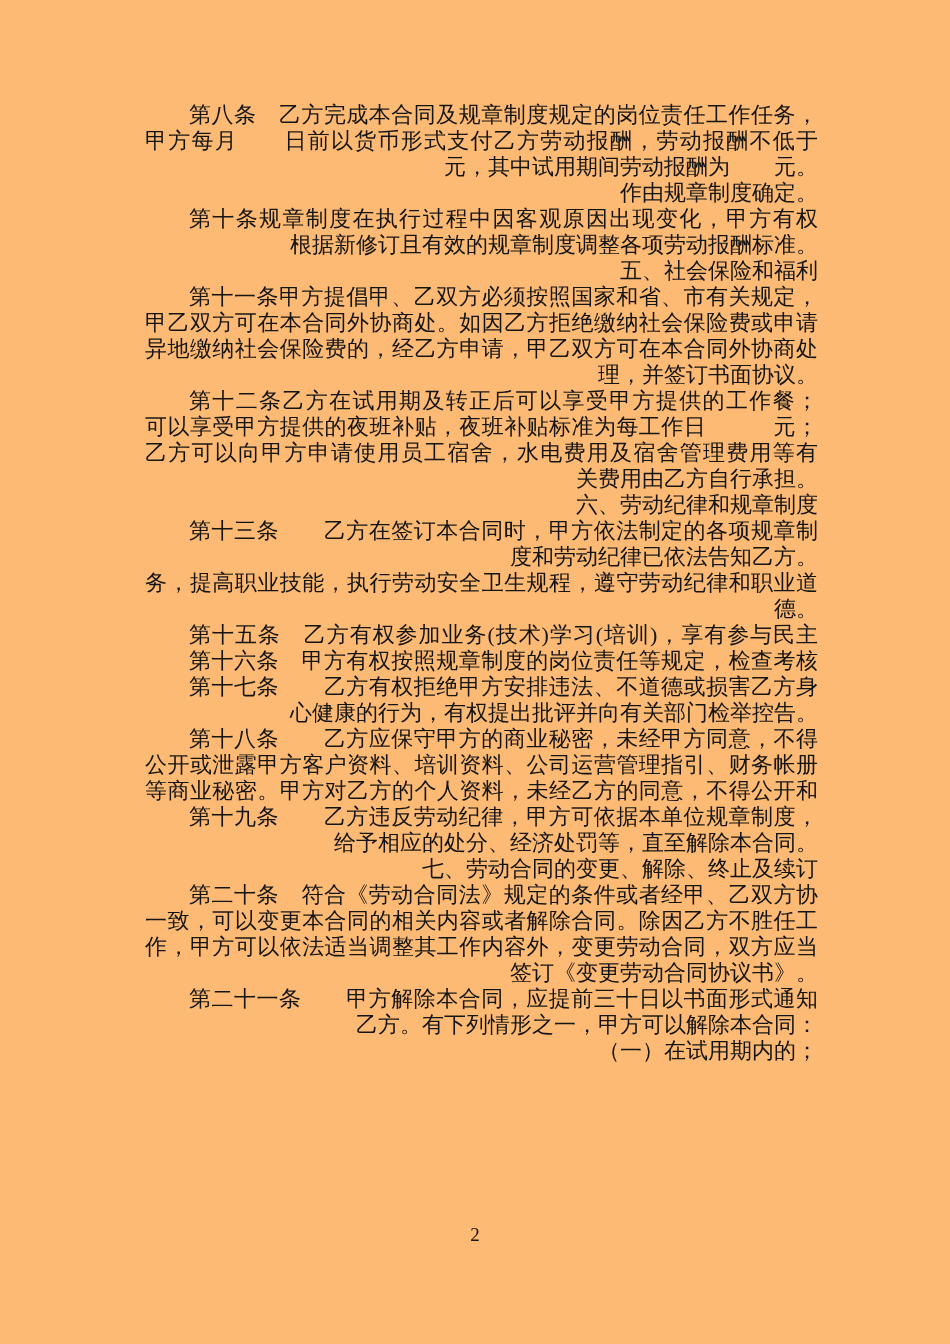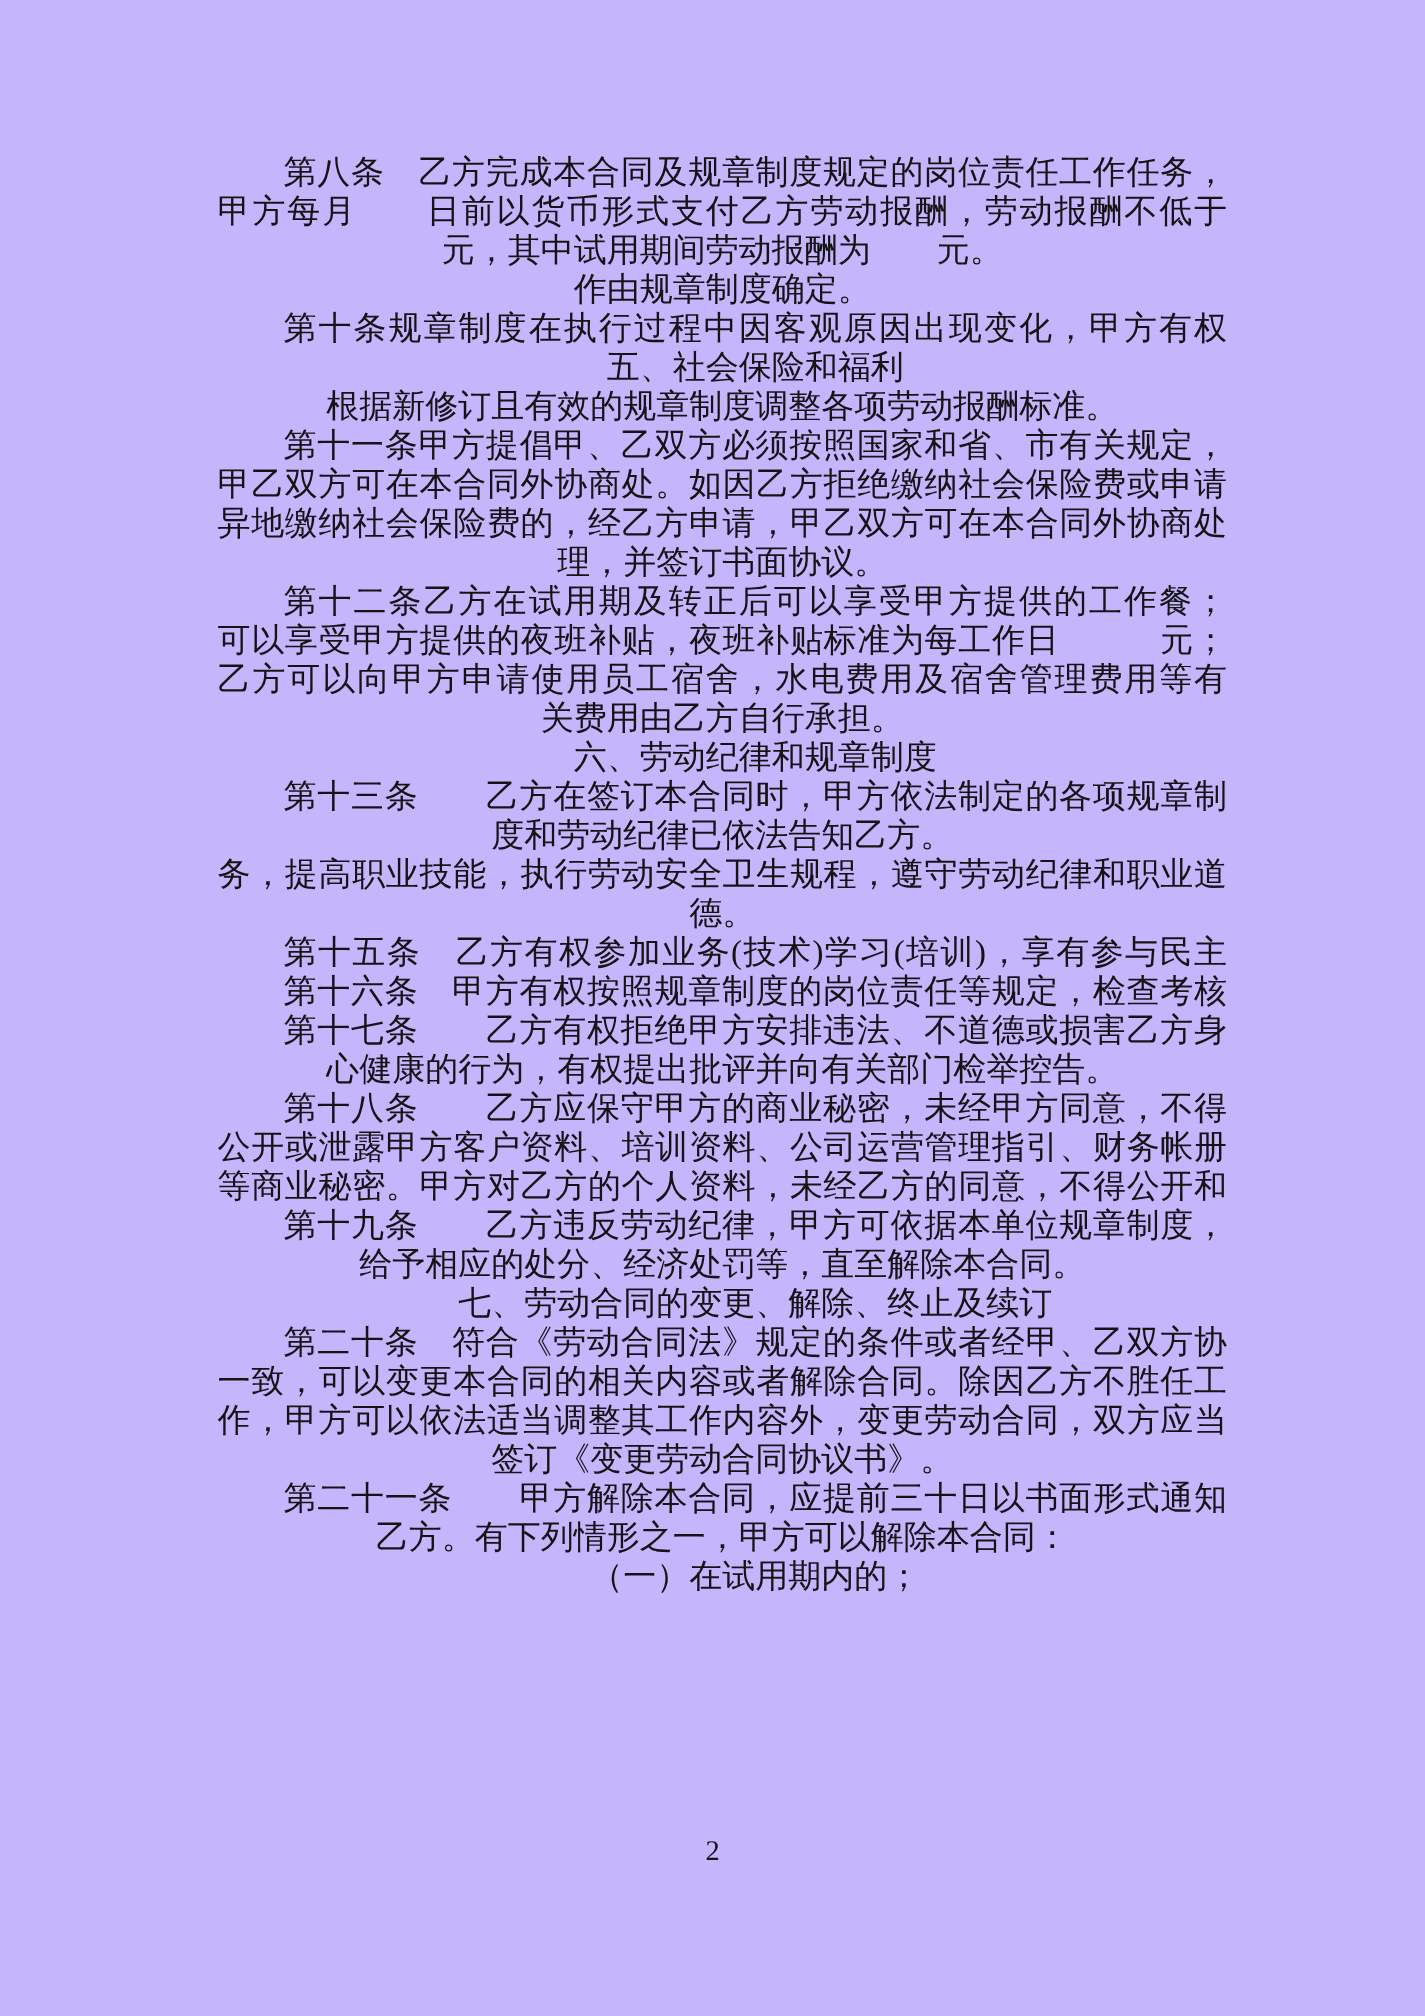--- a/index.html
+++ b/index.html
@@ -5,36 +5,36 @@
   * { margin: 0; padding: 0; box-sizing: border-box; }
   html, body {
     width: 950px;
     background: #ffffff;
     font-family: "Liberation Serif", "DejaVu Serif", serif;
   }
   .doc-page {
     position: relative;
     width: 950px;
     height: 1344px;
-    background: #c4b5fd;
+    background: #fdba74;
     overflow: hidden;
   }
   .text-block {
     position: absolute;
     left: 145px;
     top: 102px;
     width: 673px;
     color: #141414;
   }
   .line {
     font-size: 22px;
     line-height: 26px;
     height: 26px;
     white-space: nowrap;
-    text-align: center;
+    text-align: right;
     color: #141414;
   }
   .line.full {
     white-space: normal;
     text-align: justify;
     text-align-last: justify;
     overflow: hidden;
   }
   .line.indent {
     text-indent: 44px;
@@ -52,22 +52,22 @@
 </head>
 <body>
 
 <div class="doc-page">
   <div class="text-block" id="lines-container">
       <div class="line indent full">第八条　乙方完成本合同及规章制度规定的岗位责任工作任务，</div>
       <div class="line full">甲方每月　　日前以货币形式支付乙方劳动报酬，劳动报酬不低于</div>
       <div class="line">元，其中试用期间劳动报酬为　　元。</div>
       <div class="line">作由规章制度确定。</div>
       <div class="line indent full">第十条规章制度在执行过程中因客观原因出现变化，甲方有权</div>
+      <div class="line">根据新修订且有效的规章制度调整各项劳动报酬标准。</div>
       <div class="line indent">五、社会保险和福利</div>
-      <div class="line">根据新修订且有效的规章制度调整各项劳动报酬标准。</div>
       <div class="line indent full">第十一条甲方提倡甲、乙双方必须按照国家和省、市有关规定，</div>
       <div class="line full">甲乙双方可在本合同外协商处。如因乙方拒绝缴纳社会保险费或申请</div>
       <div class="line full">异地缴纳社会保险费的，经乙方申请，甲乙双方可在本合同外协商处</div>
       <div class="line">理，并签订书面协议。</div>
       <div class="line indent full">第十二条乙方在试用期及转正后可以享受甲方提供的工作餐；</div>
       <div class="line full">可以享受甲方提供的夜班补贴，夜班补贴标准为每工作日　　　元；</div>
       <div class="line full">乙方可以向甲方申请使用员工宿舍，水电费用及宿舍管理费用等有</div>
       <div class="line">关费用由乙方自行承担。</div>
       <div class="line indent">六、劳动纪律和规章制度</div>
       <div class="line indent full">第十三条　　乙方在签订本合同时，甲方依法制定的各项规章制</div>

